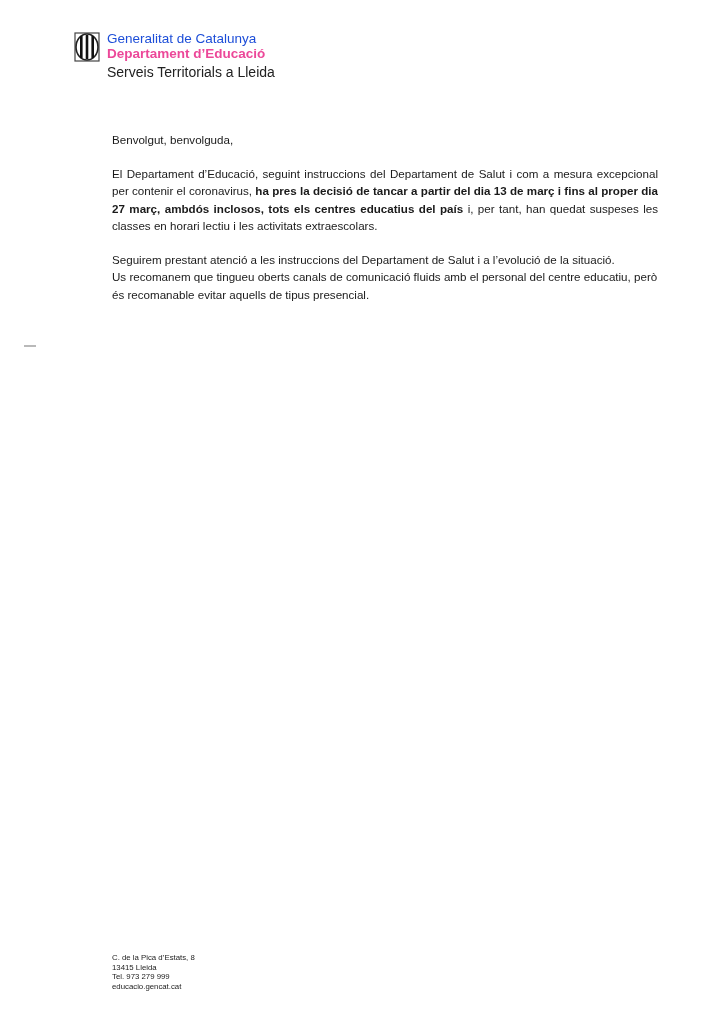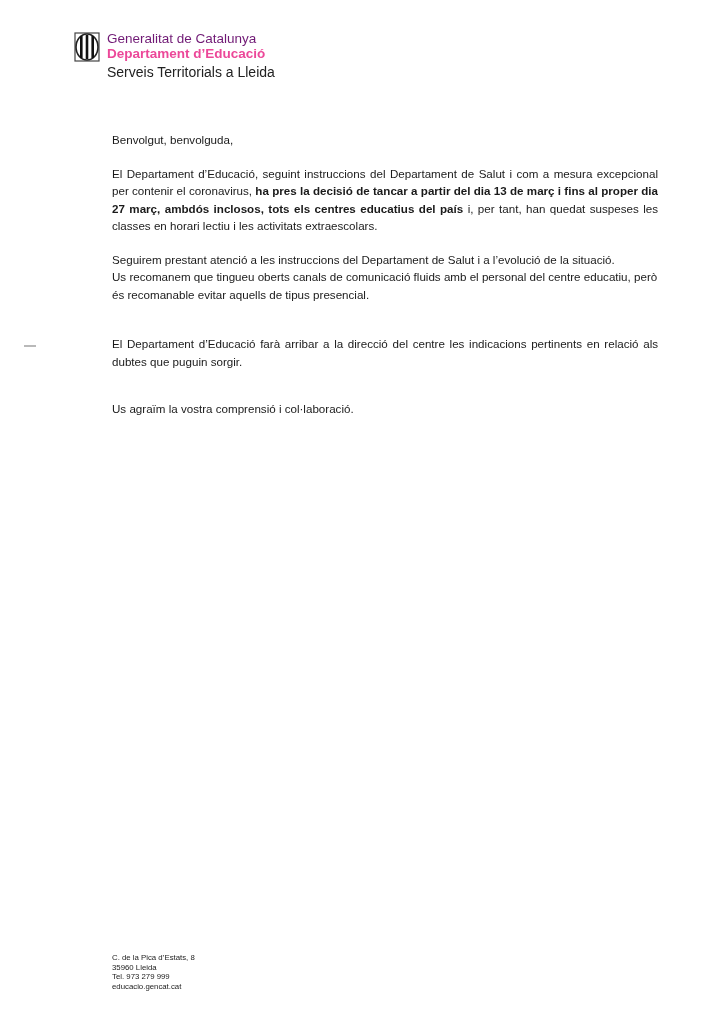--- a/index.html
+++ b/index.html
@@ -1,20 +1,20 @@
 <!DOCTYPE html>
 <html><head>
 <meta charset="utf-8">
 <style>
   html, body { margin: 0; padding: 0; background: #ffffff; }
   body { width: 724px; height: 1024px; position: relative; overflow: hidden; color: #1a1a1a; }
   .header { position: absolute; left: 74px; top: 32px; }
   .logo { position: absolute; left: 0; top: 0; width: 26px; height: 30px; }
   .hdr-text { position: absolute; left: 33px; top: 0; font-family: "Liberation Sans", sans-serif; white-space: nowrap; }
-  .gen { font-size: 13.5px; line-height: 14px; color: #701a75; }
+  .gen { font-size: 13.5px; line-height: 14px; color: #1d4ed8; }
   .dept { font-size: 13.5px; line-height: 15px; font-weight: bold; color: #ec4899; }
   .serv { font-size: 14px; line-height: 12px; margin-top: 5px; color: #222; }
   .body { position: absolute; left: 112px; top: 131px; width: 546px; font-family: "Liberation Sans", sans-serif; font-size: 11.6px; line-height: 17.5px; color: #1a1a1a; }
   .p { margin: 0; text-align: justify; }
   .gap-greet { height: 16px; }
   .gap { height: 16px; }
   .gap-big { height: 30px; }
   b { font-weight: bold; }
   .link { color: #1a1a1a; text-decoration: underline; }
   .margin-mark { position: absolute; left: 24px; top: 345px; width: 12px; height: 2px; background: #b9b9b9; }
@@ -41,23 +41,21 @@
 <div class="margin-mark"></div>
 
 <div class="body">
   <p class="p">Benvolgut, benvolguda,</p>
   <div class="gap-greet"></div>
   <p class="p"><span>El Departament d’Educació, seguint instruccions del Departament de Salut i com a mesura excepcional per contenir el coronavirus, </span><b>ha pres la decisió de tancar a partir del dia 13 de març i fins al proper dia 27 març, ambdós inclosos, tots els centres educatius del país</b><span> i, per tant, han quedat suspeses les classes en horari lectiu i les activitats extraescolars.</span></p>
   <div class="gap"></div>
   <p class="p" style="text-align:left"><span>Seguirem prestant  atenció a les instruccions del Departament de Salut i a l’evolució de la situació.</span><br><span>Us recomanem que tingueu oberts canals de comunicació fluids amb el personal del centre educatiu, però és recomanable evitar aquells de tipus presencial.</span></p>
   <div class="gap"></div>
   <div class="gap"></div>
-  <p class="p">El Departament d’Educació farà arribar a la direcció del centre les indicacions pertinents en relació als dubtes que puguin sorgir.</p>
   <div class="gap-big"></div>
-  <p class="p">Us agraïm la vostra comprensió i col·laboració.</p>
 </div>
 
 <div class="footer">
   <div>C. de la Pica d’Estats, 8</div>
-  <div>35960 Lleida</div>
+  <div>13415 Lleida</div>
   <div>Tel.  973 279 999</div>
   <div>educacio.gencat.cat</div>
 </div>
 
 </body></html>

